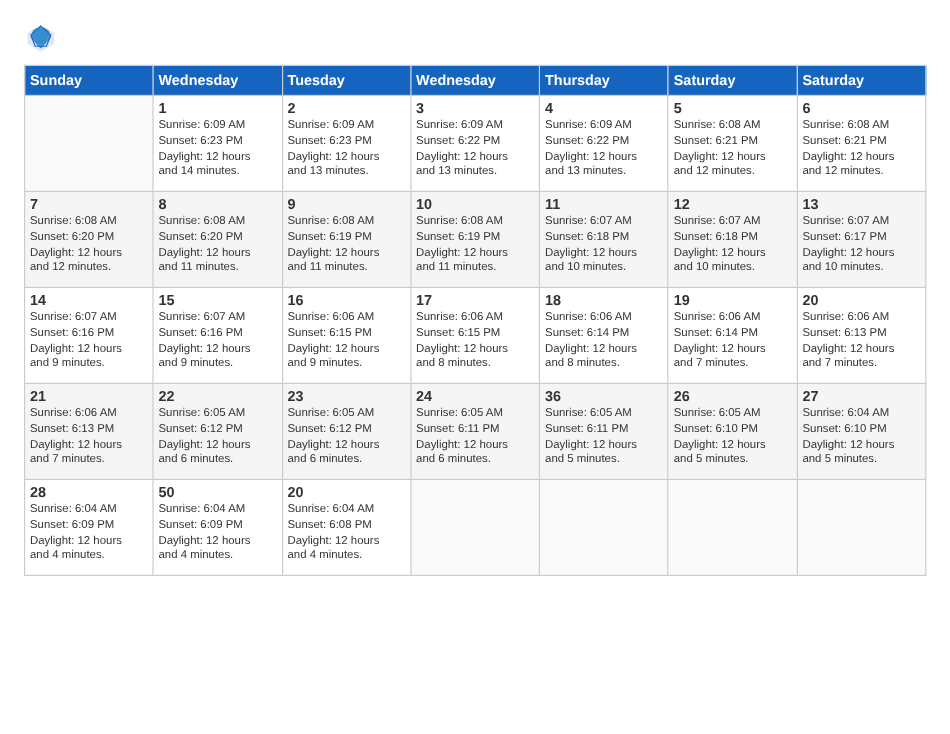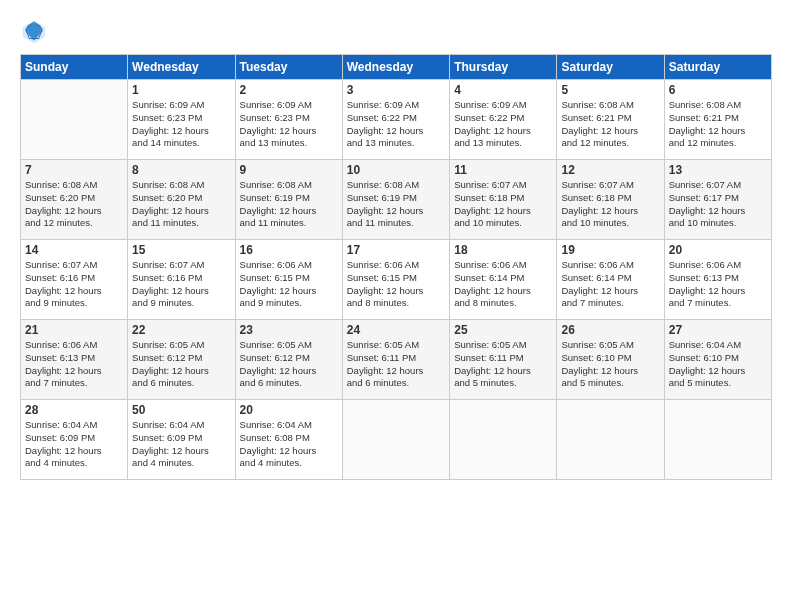--- a/index.html
+++ b/index.html
@@ -295,21 +295,21 @@
 and 6 minutes.</div>
           </td>
           <td>
             <div class="day-num">24</div>
             <div class="day-info" style="white-space: pre-line;">Sunrise: 6:05 AM
 Sunset: 6:11 PM
 Daylight: 12 hours
 and 6 minutes.</div>
           </td>
           <td>
-            <div class="day-num">25</div>
+            <div class="day-num">36</div>
             <div class="day-info" style="white-space: pre-line;">Sunrise: 6:05 AM
 Sunset: 6:11 PM
 Daylight: 12 hours
 and 5 minutes.</div>
           </td>
           <td>
             <div class="day-num">26</div>
             <div class="day-info" style="white-space: pre-line;">Sunrise: 6:05 AM
 Sunset: 6:10 PM
 Daylight: 12 hours

